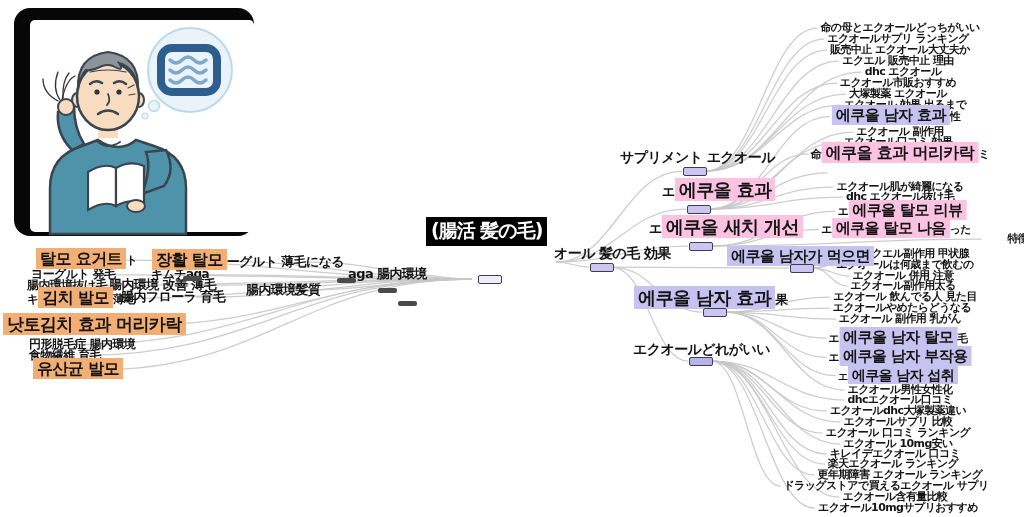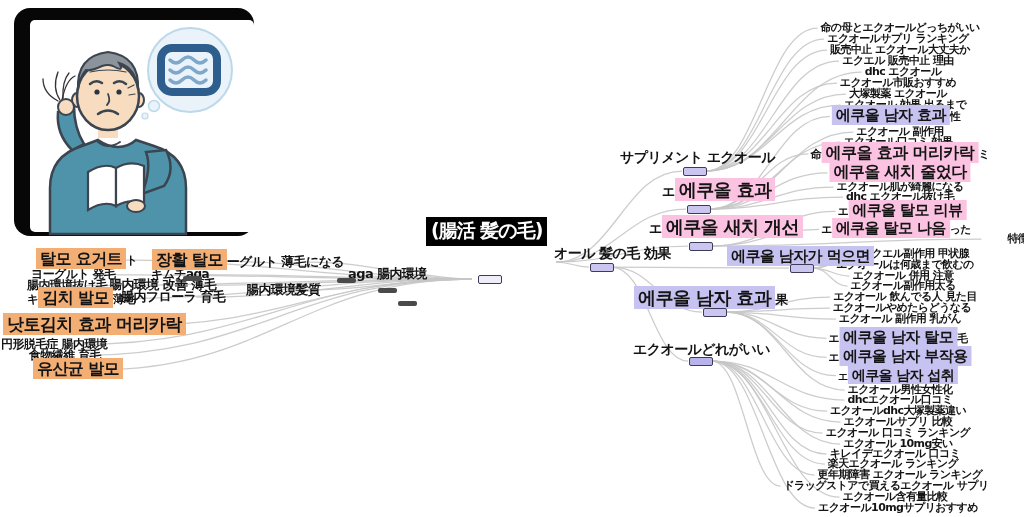--- a/index.html
+++ b/index.html
@@ -97,21 +97,21 @@
       <path d="M712,361C769.375,361 782.125,497.05 839.5,497.05"></path>
       <path d="M712,361C758.35,361 768.65,508.05 815,508.05"></path>
     </svg>
 
   <div id="labels">
       <div class="lbl hi" style="left: 36px; top: 251px; font-size: 16px;"><span class="core hl-orange">탈모 요거트</span><span class="frag">ト</span></div>
       <div class="lbl" style="left: 30px; top: 268px; font-size: 12px;"><span class="core">ヨーグルト 発毛</span></div>
       <div class="lbl" style="left: 26px; top: 279px; font-size: 12px;"><span class="core">腸内環境抜け毛</span></div>
       <div class="lbl hi" style="left: 27px; top: 290px; font-size: 16px;"><span class="frag">キ</span><span class="core hl-orange">김치 발모</span><span class="frag">薄毛</span></div>
       <div class="lbl hi" style="left: 3px; top: 316px; font-size: 17px;"><span class="core hl-orange">낫토김치 효과 머리카락</span></div>
-      <div class="lbl" style="left: 0px; top: 338px; font-size: 12px;"><span class="core">円形脱毛症 腸内環境</span></div>
+      <div class="lbl" style="left: 0px; top: 338px; font-size: 12px; padding-left: 28px;"><span class="core">円形脱毛症 腸内環境</span></div>
       <div class="lbl" style="left: 28px; top: 349px; font-size: 12px;"><span class="core">食物繊維 育毛</span></div>
       <div class="lbl hi" style="left: 33px; top: 361px; font-size: 16px;"><span class="core hl-orange">유산균 발모</span></div>
       <div class="lbl hi" style="left: 152px; top: 252px; font-size: 16px;"><span class="core hl-orange">장활 탈모</span></div>
       <div class="lbl" style="left: 213px; top: 255px; font-size: 13px;"><span class="core">ヨーグルト 薄毛になる</span></div>
       <div class="lbl" style="left: 150px; top: 268px; font-size: 12px;"><span class="core">キムチaga</span></div>
       <div class="lbl" style="left: 108px; top: 278px; font-size: 13px;"><span class="core">腸内環境 改善 薄毛</span></div>
       <div class="lbl" style="left: 245px; top: 283px; font-size: 13px;"><span class="core">腸内環境髪質</span></div>
       <div class="lbl" style="left: 120px; top: 290px; font-size: 13px;"><span class="core">腸内フローラ 育毛</span></div>
       <div class="lbl" style="left: 347px; top: 267px; font-size: 13px;"><span class="core">aga 腸内環境</span></div>
       <div class="lbl ctr" style="left: 900px; top: 22px; font-size: 11px;"><span class="core">命の母とエクオールどっちがいい</span></div>
@@ -119,21 +119,20 @@
       <div class="lbl ctr" style="left: 900px; top: 44px; font-size: 11px;"><span class="core">販売中止 エクオール大丈夫か</span></div>
       <div class="lbl ctr" style="left: 898px; top: 55px; font-size: 11px;"><span class="core">エクエル 販売中止 理由</span></div>
       <div class="lbl ctr" style="left: 903px; top: 66px; font-size: 11px;"><span class="core">dhc エクオール</span></div>
       <div class="lbl ctr" style="left: 898px; top: 77px; font-size: 11px;"><span class="core">エクオール市販おすすめ</span></div>
       <div class="lbl ctr" style="left: 898px; top: 88px; font-size: 11px;"><span class="core">大塚製薬 エクオール</span></div>
       <div class="lbl ctr" style="left: 905px; top: 99px; font-size: 11px;"><span class="core">エクオール 効果 出るまで</span></div>
       <div class="lbl ctr hi" style="left: 896px; top: 108px; font-size: 15px;"><span class="core hl-purple">에쿠올 남자 효과</span><span class="frag">性</span></div>
       <div class="lbl ctr" style="left: 900px; top: 126px; font-size: 11px;"><span class="core">エクオール 副作用</span></div>
       <div class="lbl ctr" style="left: 898px; top: 136px; font-size: 11px;"><span class="core">エクオール口コミ 効果</span></div>
       <div class="lbl ctr hi" style="left: 900px; top: 145px; font-size: 16px;"><span class="frag">命</span><span class="core hl-pink">에쿠올 효과 머리카락</span><span class="frag">ミ</span></div>
-      <div class="lbl ctr hi" style="left: 900px; top: 164px; font-size: 16px;"><span class="core hl-pink">에쿠올 새치 줄었다</span></div>
       <div class="lbl ctr" style="left: 900px; top: 181px; font-size: 11px;"><span class="core">エクオール肌が綺麗になる</span></div>
       <div class="lbl ctr" style="left: 900px; top: 191px; font-size: 11px;"><span class="core">dhc エクオール抜け毛</span></div>
       <div class="lbl ctr hi" style="left: 902px; top: 203px; font-size: 15px;"><span class="frag">エ</span><span class="core hl-pink">에쿠올 탈모 리뷰</span></div>
       <div class="lbl ctr hi" style="left: 896px; top: 221px; font-size: 15px;"><span class="frag">エ</span><span class="core hl-pink">에쿠올 탈모 나음</span><span class="frag">った</span></div>
       <div class="lbl ctr" style="left: 1018px; top: 233px; font-size: 11px;"><span class="core">特徴</span></div>
       <div class="lbl ctr" style="left: 915px; top: 248px; font-size: 11px;"><span class="core">エクエル副作用 甲状腺</span></div>
       <div class="lbl ctr" style="left: 905px; top: 259px; font-size: 11px;"><span class="core">エクオールは何歳まで飲むの</span></div>
       <div class="lbl ctr" style="left: 903px; top: 270px; font-size: 11px;"><span class="core">エクオール 併用 注意</span></div>
       <div class="lbl ctr" style="left: 903px; top: 280px; font-size: 11px;"><span class="core">エクオール副作用太る</span></div>
       <div class="lbl ctr" style="left: 905px; top: 291px; font-size: 11px;"><span class="core">エクオール 飲んでる人 見た目</span></div>

